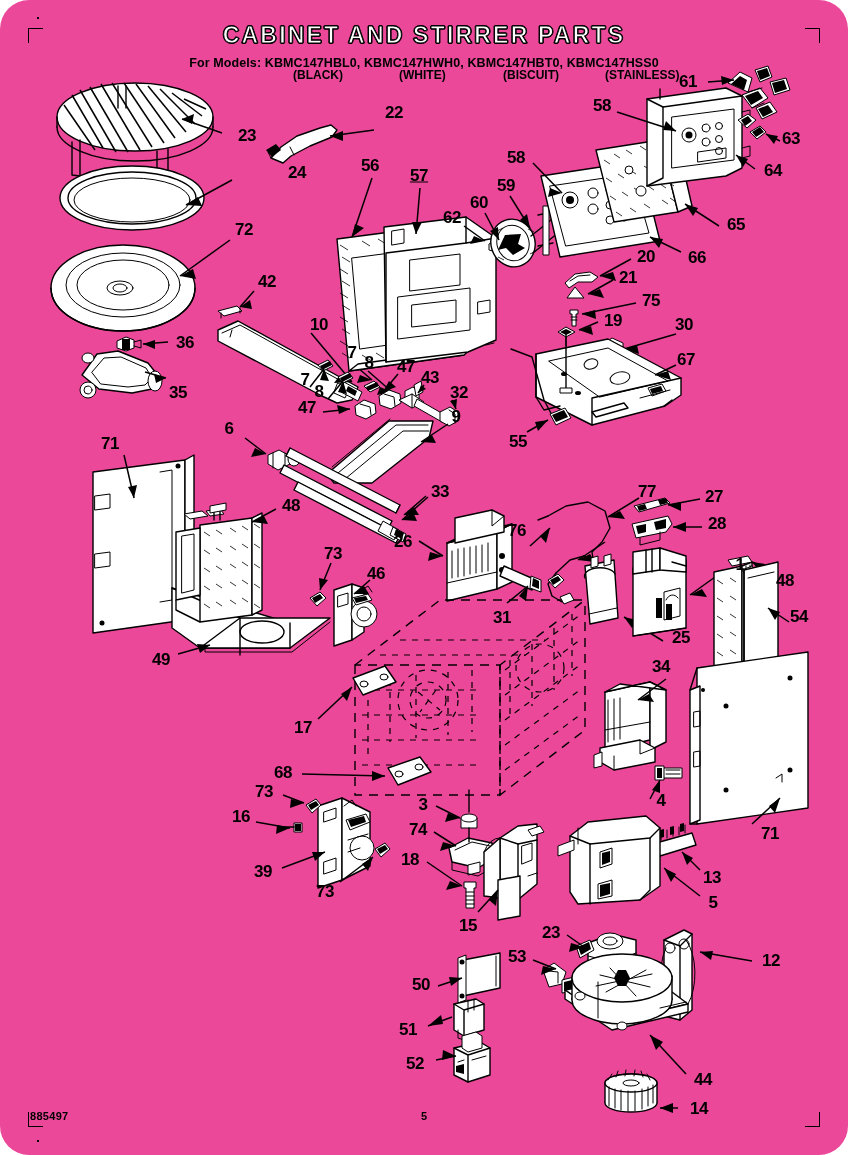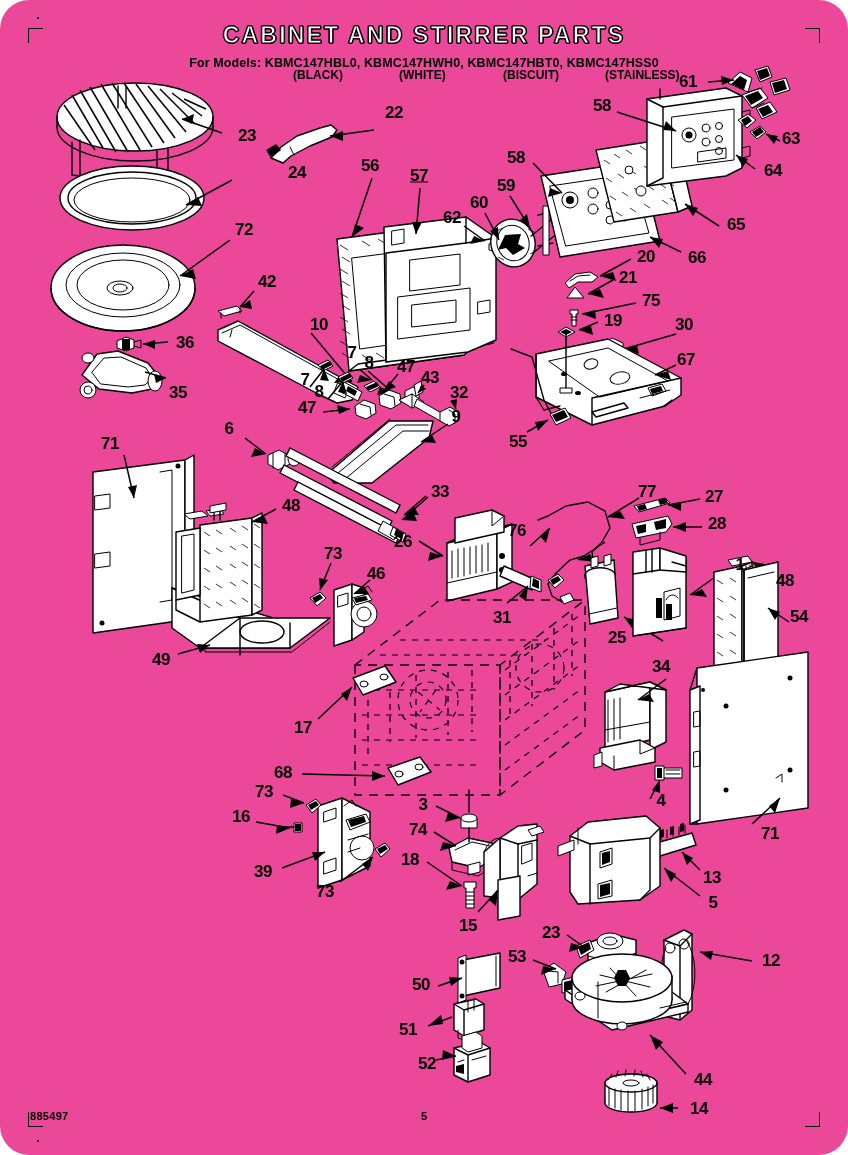--- a/index.html
+++ b/index.html
@@ -987,21 +987,21 @@
       <div class="callout" style="left: 403px; top: 541px;">26</div>
       <div class="callout" style="left: 517px; top: 530px;">76</div>
       <div class="callout" style="left: 502px; top: 617px;">31</div>
       <div class="callout" style="left: 333px; top: 553px;">73</div>
       <div class="callout" style="left: 376px; top: 573px;">46</div>
       <div class="callout" style="left: 303px; top: 727px;">17</div>
       <div class="callout" style="left: 647px; top: 491px;">77</div>
       <div class="callout" style="left: 714px; top: 496px;">27</div>
       <div class="callout" style="left: 717px; top: 523px;">28</div>
       <div class="callout" style="left: 740px; top: 564px;">1</div>
-      <div class="callout" style="left: 617px; top: 637px; text-align: center;">25</div>
+      <div class="callout" style="left: 681px; top: 637px; text-align: center;">25</div>
       <div class="callout" style="left: 785px; top: 580px;">48</div>
       <div class="callout" style="left: 799px; top: 616px;">54</div>
       <div class="callout" style="left: 661px; top: 666px;">34</div>
       <div class="callout" style="left: 770px; top: 833px;">71</div>
       <div class="callout" style="left: 283px; top: 772px;">68</div>
       <div class="callout" style="left: 264px; top: 791px;">73</div>
       <div class="callout" style="left: 241px; top: 816px;">16</div>
       <div class="callout" style="left: 263px; top: 871px;">39</div>
       <div class="callout" style="left: 325px; top: 891px;">73</div>
       <div class="callout" style="left: 423px; top: 804px;">3</div>
@@ -1009,21 +1009,21 @@
       <div class="callout" style="left: 410px; top: 859px;">18</div>
       <div class="callout" style="left: 468px; top: 925px;">15</div>
       <div class="callout" style="left: 661px; top: 800px;">4</div>
       <div class="callout" style="left: 712px; top: 877px;">13</div>
       <div class="callout" style="left: 713px; top: 902px;">5</div>
       <div class="callout" style="left: 551px; top: 932px;">23</div>
       <div class="callout" style="left: 771px; top: 960px;">12</div>
       <div class="callout" style="left: 517px; top: 956px; text-align: right;">53</div>
       <div class="callout" style="left: 421px; top: 984px;">50</div>
       <div class="callout" style="left: 408px; top: 1029px;">51</div>
-      <div class="callout" style="left: 415px; top: 1063px; margin-left: 12px;">52</div>
+      <div class="callout" style="left: 415px; top: 1063px;">52</div>
       <div class="callout" style="left: 703px; top: 1079px;">44</div>
       <div class="callout" style="left: 699px; top: 1108px;">14</div>
     </div>
 
   <div id="footer-code">885497</div>
   <div id="footer-page">5</div>
 
 </div>
 
 </body></html>

